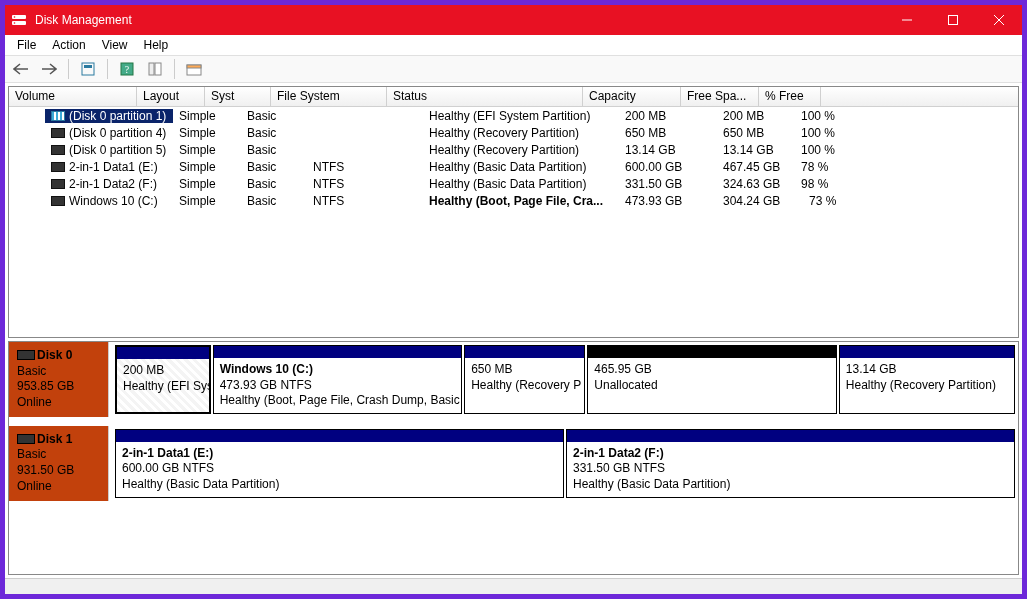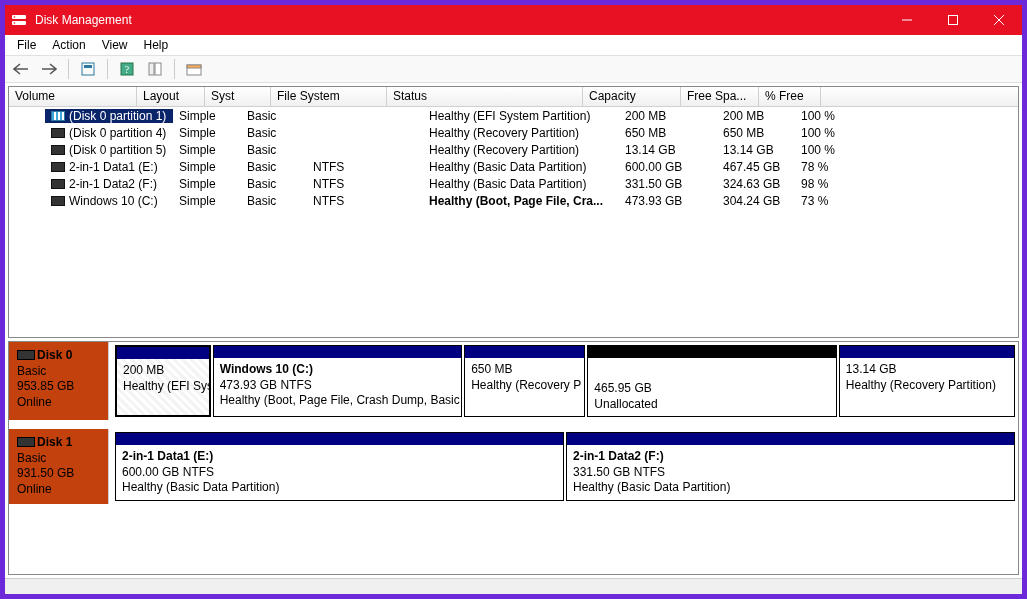--- a/index.html
+++ b/index.html
@@ -253,21 +253,21 @@
             <div class="cell" style="width: 62px;">98 %</div>
           </div>
           <div class="row">
             <div class="cell" style="width: 128px;"><span class="volicon dark"></span>Windows 10 (C:)</div>
             <div class="cell" style="width: 68px;">Simple</div>
             <div class="cell" style="width: 66px;">Basic</div>
             <div class="cell" style="width: 116px;">NTFS</div>
             <div class="cell" style="width: 196px; font-weight: bold;">Healthy (Boot, Page File, Cra...</div>
             <div class="cell" style="width: 98px;">473.93 GB</div>
             <div class="cell" style="width: 78px;">304.24 GB</div>
-            <div class="cell" style="width: 62px;">73 %</div>
+            <div class="cell" style="width: 62px; margin-left: 8px;">73 %</div>
           </div>
         </div>
     </div>
 
     <div class="diskpane" id="diskpane">
         <div class="diskrow">
           <div class="diskinfo">
             <div><span class="diskicon"></span><span class="dname">Disk 0</span></div>
             <div>Basic</div>
             <div>953.85 GB</div>
@@ -289,21 +289,21 @@
                 <div>Healthy (Boot, Page File, Crash Dump, Basic I</div>
               </div>
             </div>
             <div class="part" style="flex: 13 1 0px;">
               <div class="phead navy"></div>
               <div class="pbody">
                 <div>650 MB</div>
                 <div>Healthy (Recovery P</div>
               </div>
             </div>
-            <div class="part" style="flex: 27 1 0px; gap: 19px;">
+            <div class="part" style="flex: 27 1 0px;">
               <div class="phead black"></div>
               <div class="pbody">
                 <div>465.95 GB</div>
                 <div>Unallocated</div>
               </div>
             </div>
             <div class="part" style="flex: 19 1 0px;">
               <div class="phead navy"></div>
               <div class="pbody">
                 <div>13.14 GB</div>

